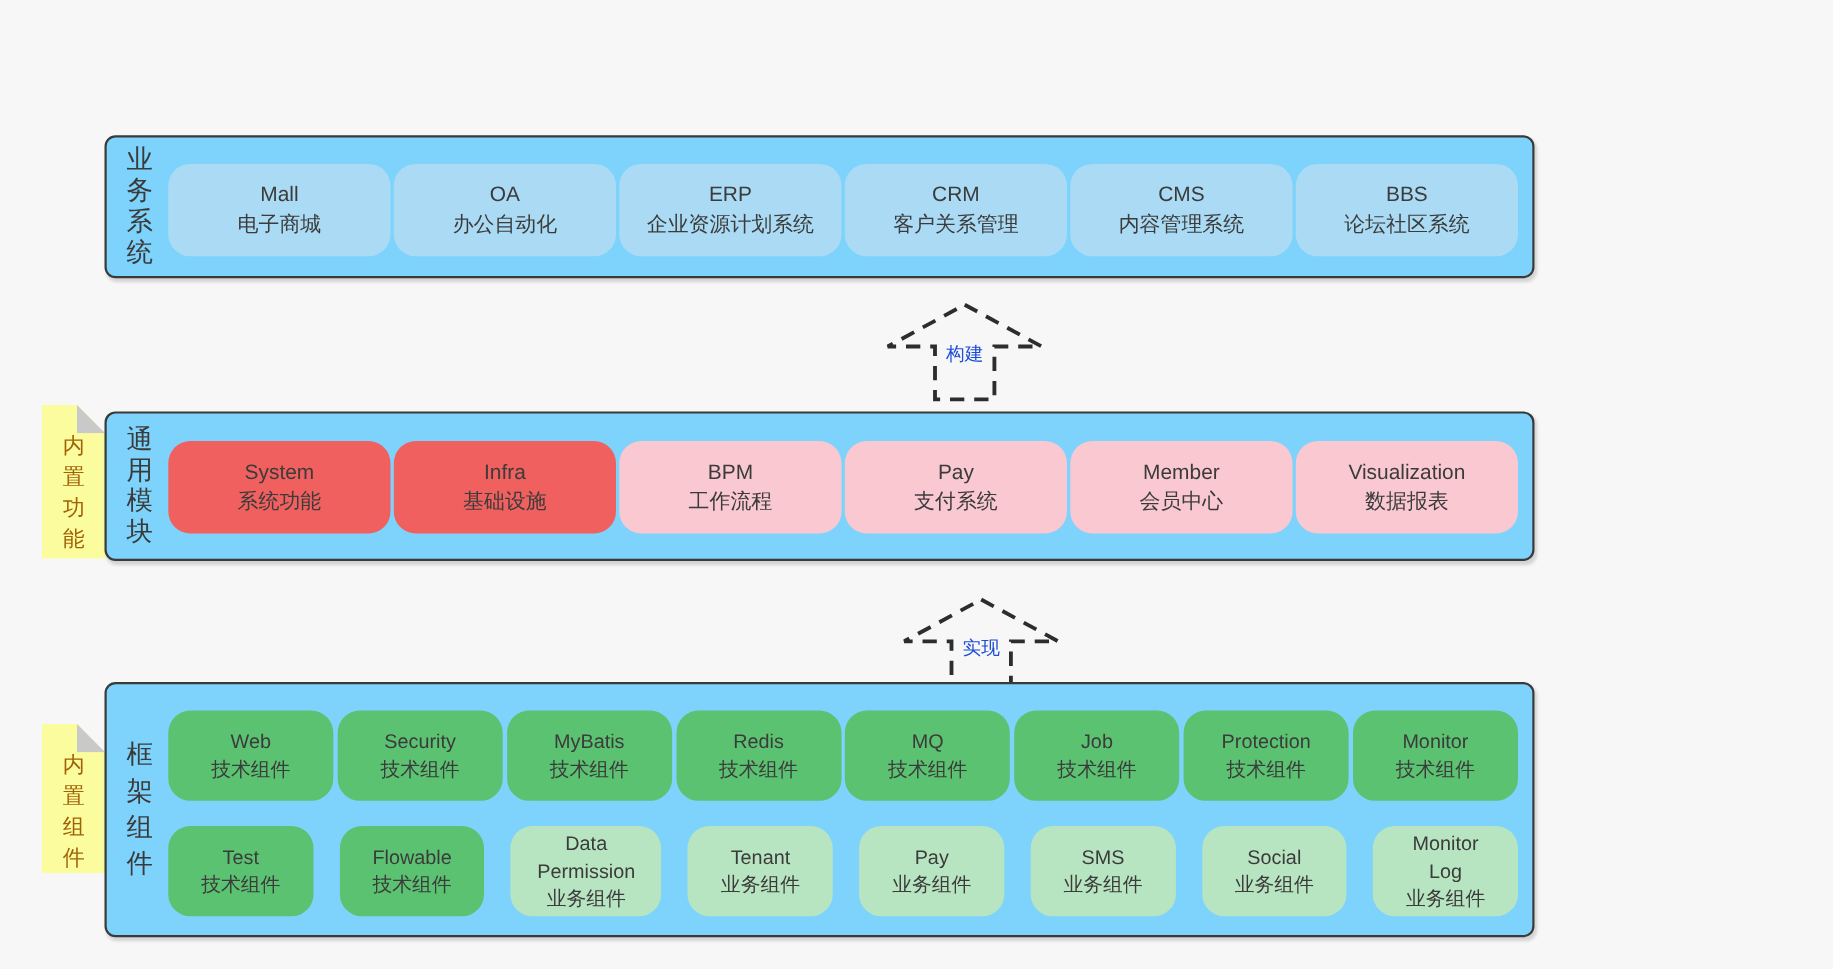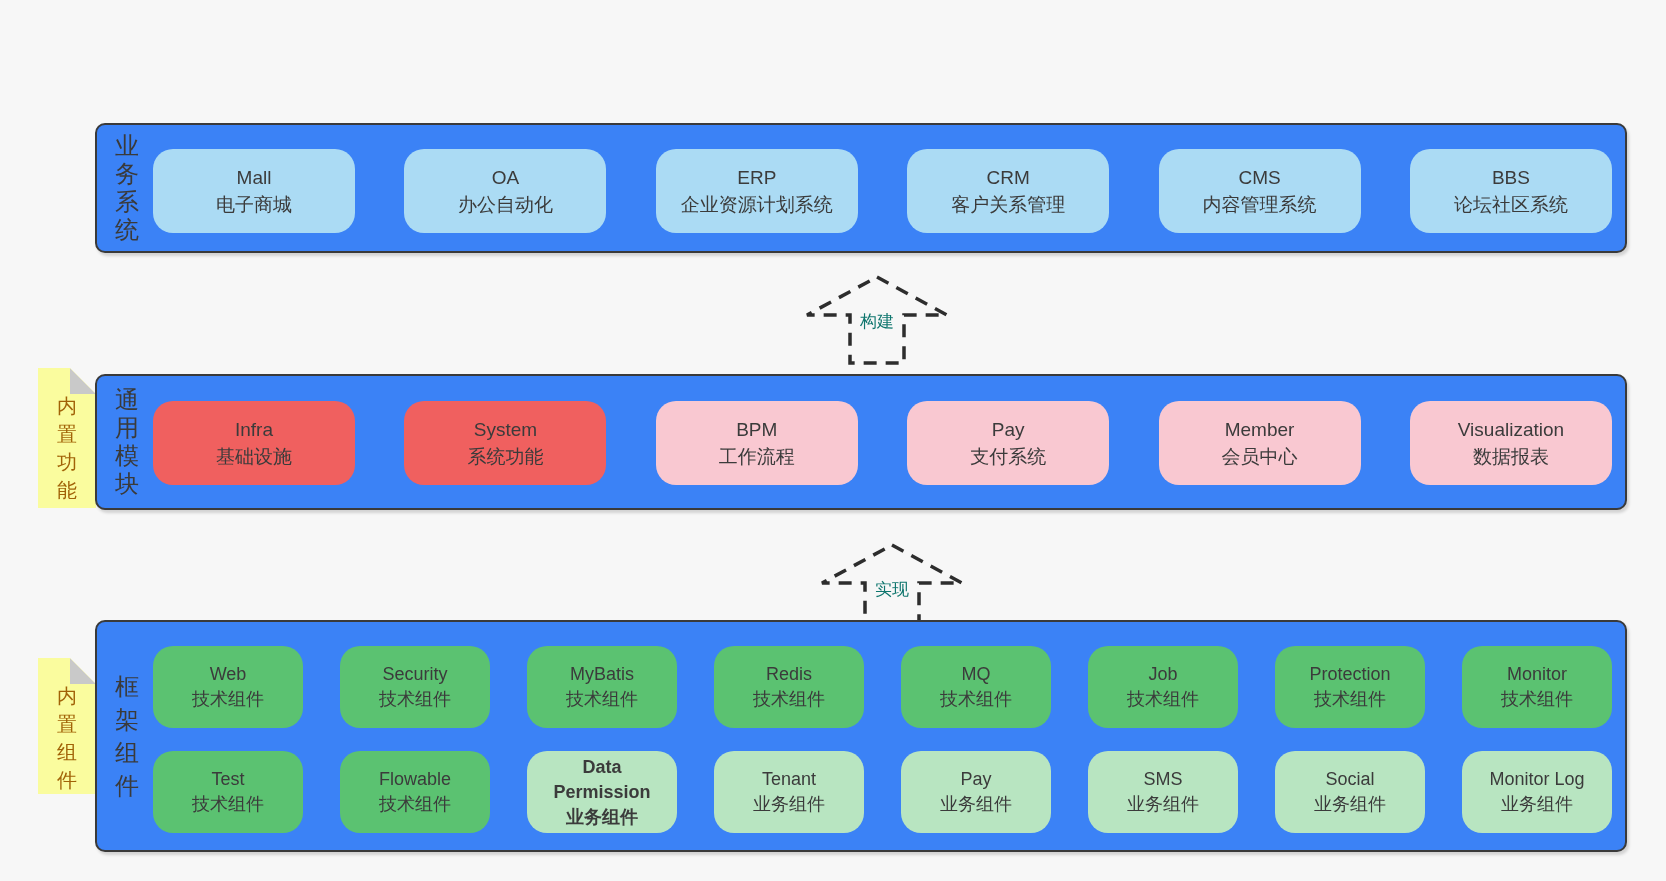--- a/index.html
+++ b/index.html
@@ -2,22 +2,22 @@
 <html><head>
 <meta charset="utf-8">
 <style>
   html,body{margin:0;padding:0;background:#f7f7f7;}
   .canvas{
     position:relative;width:1666px;height:881px;background:#f7f7f7;
     font-family:"Liberation Sans","DejaVu Sans",sans-serif;color:#3b3b3b;overflow:hidden;
   }
   
   .band{
-    position:absolute;left:95px;width:1532px;
-    background:#3b82f6;border:2px solid #3a3a3a;border-radius:10px;
+    position:absolute;left:95px;width:1300px;
+    background:#7dd3fc;border:2px solid #3a3a3a;border-radius:10px;
     box-sizing:border-box;box-shadow:2px 3px 3px rgba(0,0,0,0.15);
   }
   #band-business{top:123px;height:130px;}
   #band-modules{top:374px;height:136px;}
   #band-components{top:620px;height:232px;}
   .band-label{
     position:absolute;left:16px;top:50%;transform:translateY(-50%);
     width:28px;font-size:24px;line-height:28px;text-align:center;
     word-break:break-all;color:#3a3a3a;
   }
@@ -27,21 +27,21 @@
   #band-business .row{top:24px;height:84px;}
   #band-modules .row{top:25px;height:84px;}
   #band-components .row-1{top:24px;height:82px;}
   #band-components .row-2{top:129px;height:82px;gap:24px;}
   .box{
     border-radius:20px;display:flex;flex-direction:column;align-items:center;
     justify-content:center;text-align:center;font-size:19px;line-height:27px;
   }
   .band-6 .box{width:202px;}
   #band-components .box{width:150px;font-size:18px;line-height:25px;padding:0 22px;box-sizing:border-box;}
-  #band-components .box.narrow{padding:0 24px;font-weight:bold;}
+  #band-components .box.narrow{padding:0 24px;}
   .v-blue{background:#abdbf4;}
   .v-red{background:#f0605f;}
   .v-pink{background:#f9c8d1;}
   .v-green{background:#5bc271;}
   .v-light-green{background:#b8e5c1;}
   
   .note{
     position:absolute;left:38px;width:58px;background:#fafc9e;
     clip-path:polygon(0 0,calc(100% - 26px) 0,100% 26px,100% 100%,0 100%);
   }
@@ -55,21 +55,21 @@
     position:absolute;left:0;right:0;top:24px;margin:0 auto;width:24px;
     font-size:20px;line-height:28px;text-align:center;word-break:break-all;color:#a16207;
   }
   
   .arrow{position:absolute;width:150px;height:92px;}
   #arrow-build{left:802px;top:274px;}
   #arrow-implement{left:817px;top:542px;}
   .arrow svg{display:block;width:100%;height:100%;}
   .arrow-label{
     position:absolute;left:50%;top:36px;transform:translateX(-50%);
-    background:#f7f7f7;padding:0 2px;font-size:17px;color:#0f766e;white-space:nowrap;
+    background:#f7f7f7;padding:0 2px;font-size:17px;color:#1d4ed8;white-space:nowrap;
   }
 </style>
 </head>
 <body>
 
 <div class="canvas">
 
   <section class="band band-6" id="band-business">
     <div class="band-label">业务系统</div>
     <div class="row">
@@ -109,26 +109,26 @@
 
   <div class="note" id="note-modules">
     <div class="fold"></div>
     <div class="note-label">内置功能</div>
   </div>
 
   <section class="band band-6" id="band-modules">
     <div class="band-label">通用模块</div>
     <div class="row">
       <div class="box v-red">
+        <div>System</div>
+        <div>系统功能</div>
+      </div>
+      <div class="box v-red">
         <div>Infra</div>
         <div>基础设施</div>
-      </div>
-      <div class="box v-red">
-        <div>System</div>
-        <div>系统功能</div>
       </div>
       <div class="box v-pink">
         <div>BPM</div>
         <div>工作流程</div>
       </div>
       <div class="box v-pink">
         <div>Pay</div>
         <div>支付系统</div>
       </div>
       <div class="box v-pink">

